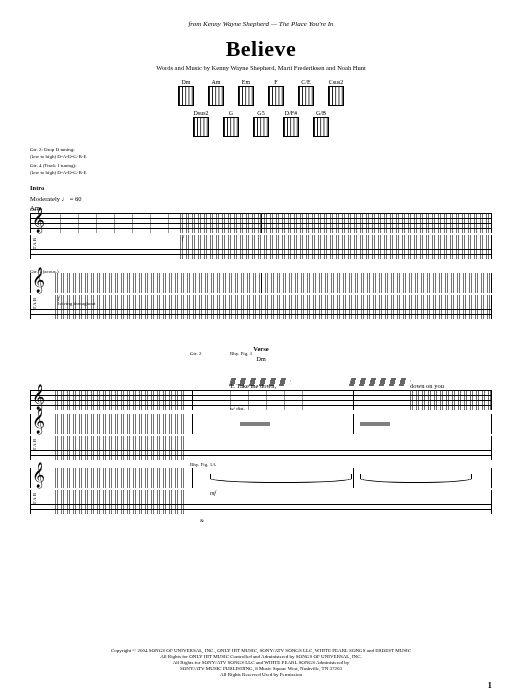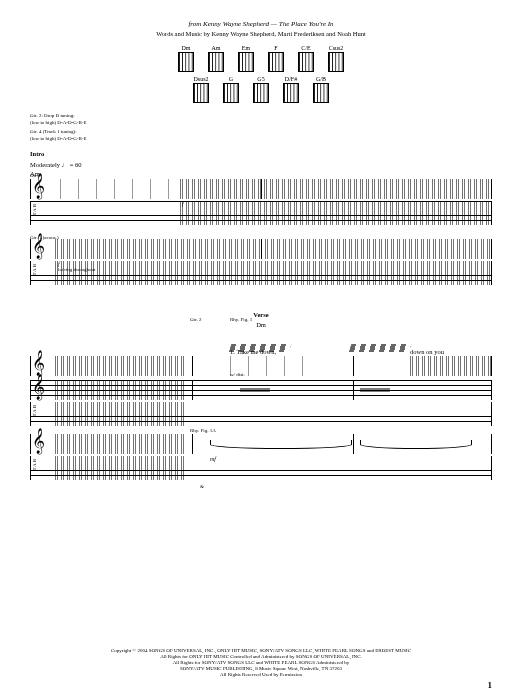--- a/index.html
+++ b/index.html
@@ -17,21 +17,21 @@
     position: relative;
     height: 656px;
   }
   .header {
     text-align: center;
     margin-bottom: 8px;
   }
   .from-line {
     font-size: 7px;
     font-style: italic;
-    margin-bottom: 2px;
+    margin-bottom: 8px;
   }
   .title {
     font-size: 22px;
     font-weight: bold;
     margin: 2px 0;
     letter-spacing: 0.5px;
   }
   .credits {
     font-size: 6.5px;
     margin-bottom: 6px;
@@ -225,20 +225,21 @@
     position: absolute;
   }
 </style>
 </head>
 <body>
 
 <div class="page">
 
   <div class="header">
     <div class="from-line">from Kenny Wayne Shepherd — The Place You're In</div>
+    <div class="title">Believe</div>
     <div class="credits">Words and Music by Kenny Wayne Shepherd, Marti Frederiksen and Noah Hunt</div>
   </div>
 
   <div class="chord-diagrams">
     <div class="chord-row">
       <div class="chord">
           <div class="chord-name">Dm</div>
           <div class="chord-grid"></div>
         </div>
       <div class="chord">

